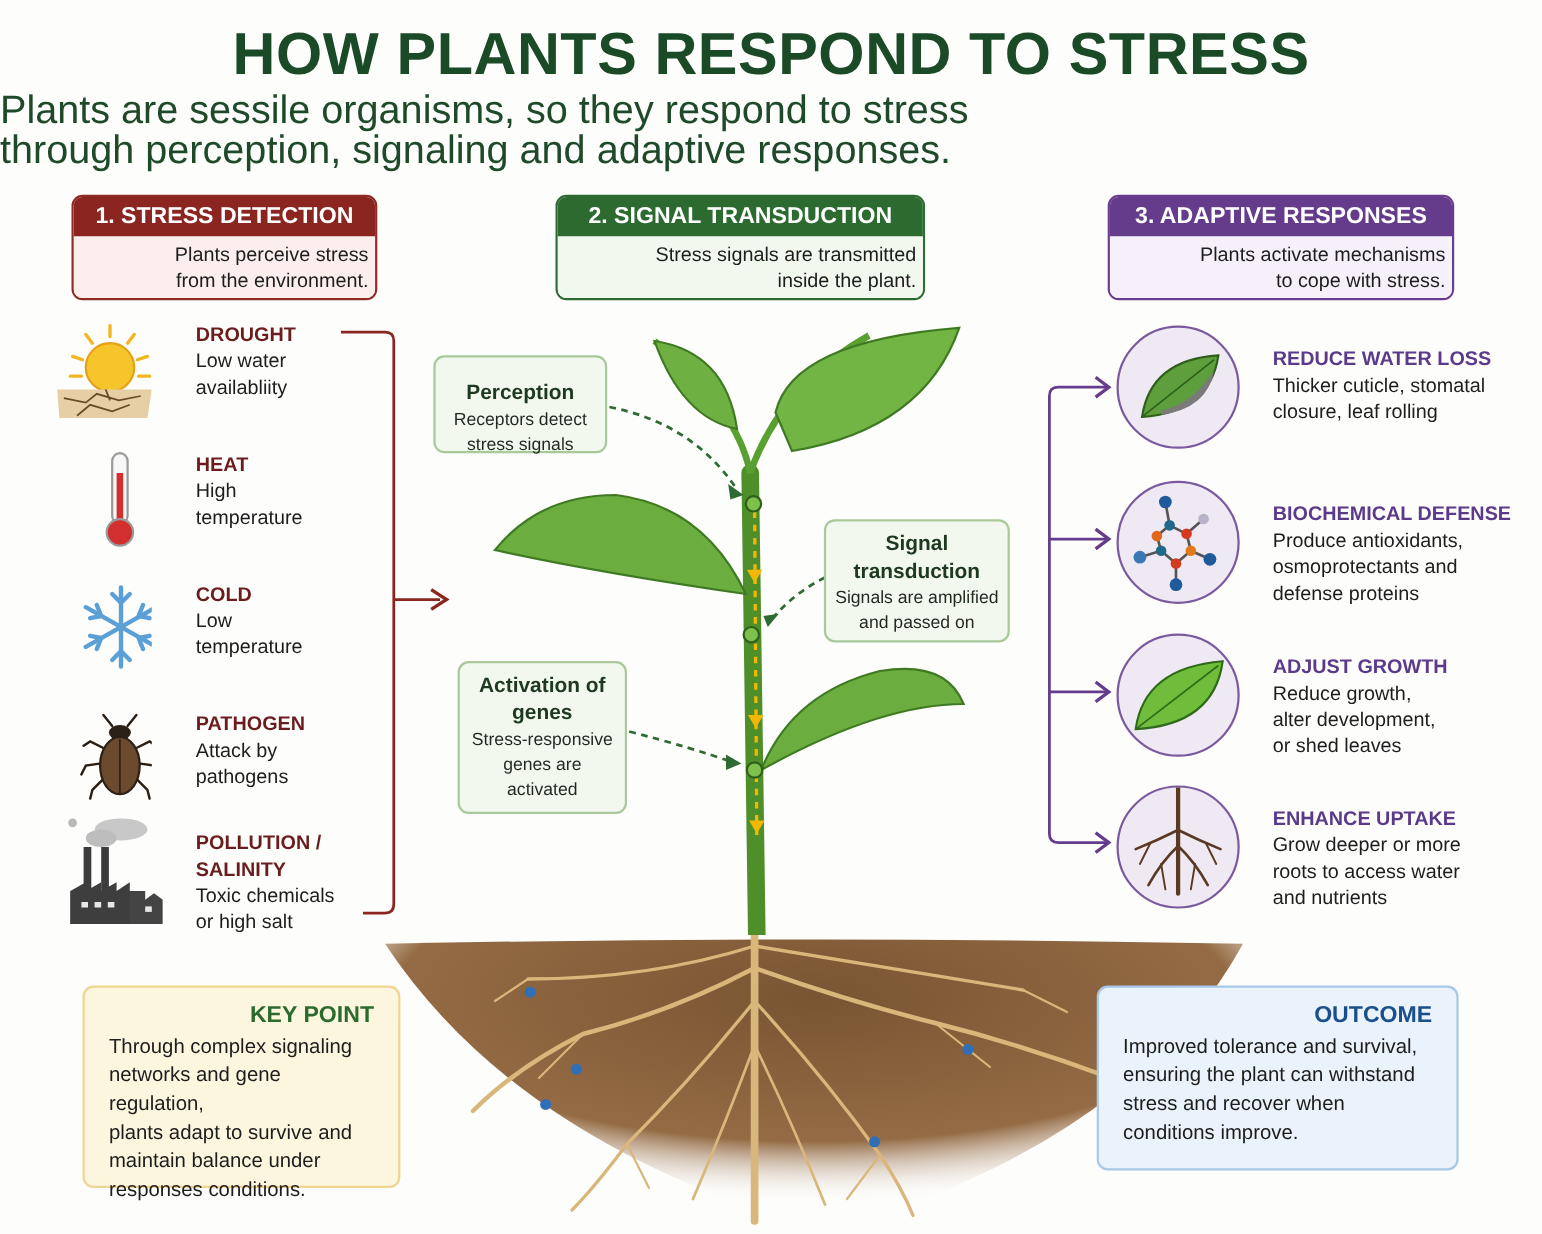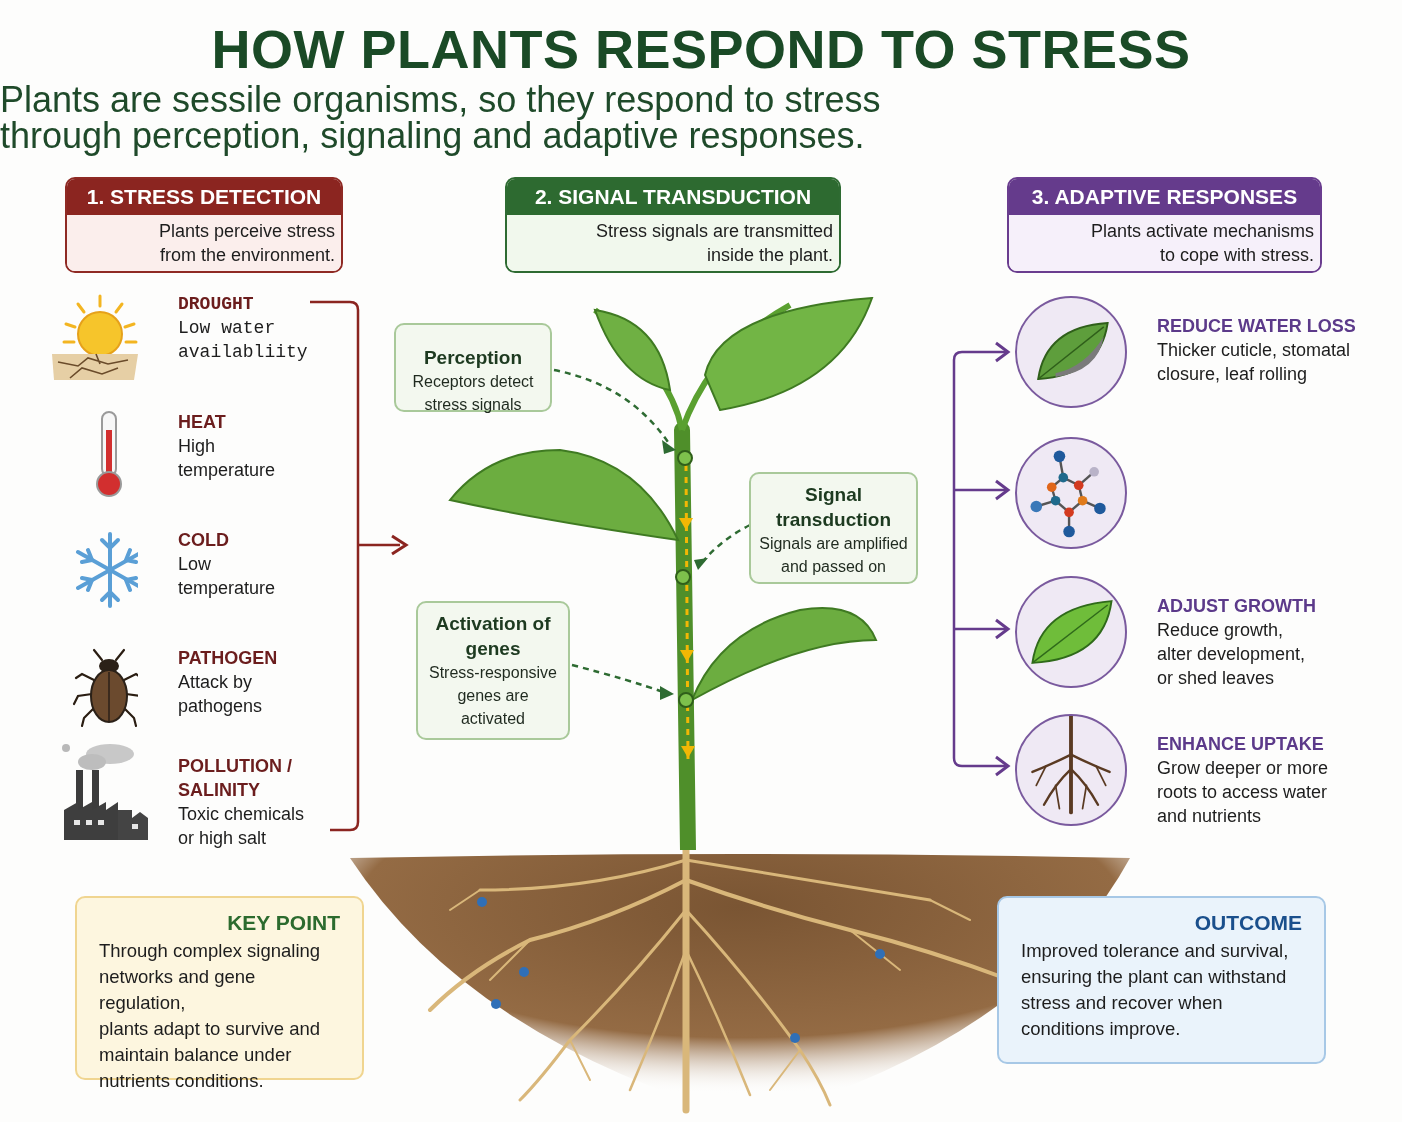--- a/index.html
+++ b/index.html
@@ -72,21 +72,21 @@
   </div>
 </div>
 <div id="card3" class="abs step-card">
   <div class="step-head">3. ADAPTIVE RESPONSES</div>
   <div class="step-body">
     <div>Plants activate mechanisms</div>
     <div>to cope with stress.</div>
   </div>
 </div>
 
-<div class="abs stress-item" style="top:292px;font-family:Liberation Mono, monospace;">
+<div class="abs stress-item" style="top:292px;">
   <svg class="stress-icon" viewBox="0 0 90 90">
     <g stroke="#f3b521" stroke-width="3" stroke-linecap="round">
       <line x1="52" y1="4" x2="52" y2="14"></line>
         <line x1="30" y1="12" x2="36" y2="20"></line>
         <line x1="74" y1="12" x2="68" y2="20"></line>
       <line x1="18" y1="32" x2="27" y2="35"></line>
         <line x1="86" y1="32" x2="77" y2="35"></line>
       <line x1="16" y1="50" x2="26" y2="50"></line>
         <line x1="88" y1="50" x2="78" y2="50"></line>
     </g>
@@ -313,20 +313,26 @@
         <circle cx="54" cy="96" r="6" fill="#1f5a9c"></circle>
         <circle cx="20" cy="70" r="6" fill="#3a78b8"></circle>
       <circle cx="48" cy="40" r="5" fill="#1f6a8c"></circle>
         <circle cx="64" cy="48" r="5" fill="#d33a1f"></circle>
         <circle cx="68" cy="64" r="5" fill="#e07a1a"></circle>
       <circle cx="54" cy="76" r="5" fill="#d33a1f"></circle>
         <circle cx="40" cy="64" r="5" fill="#1f6a8c"></circle>
         <circle cx="36" cy="50" r="5" fill="#e0661a"></circle>
     </svg>
   </div>
+  <div class="resp-text">
+    <div class="resp-label">BIOCHEMICAL DEFENSE</div>
+    <div>Produce antioxidants,</div>
+    <div>osmoprotectants and</div>
+    <div>defense proteins</div>
+  </div>
 </div>
 
 <div class="abs resp-item" style="top:576px;">
   <div class="resp-circle">
     <svg viewBox="0 0 112 112" width="108" height="108">
       <path d="M16 88 Q24 30 98 24 Q90 84 16 88 Z" fill="#6fbd3a" stroke="#2f6a1a" stroke-width="2"></path>
       <path d="M16 88 L94 28" stroke="#2f6a1a" stroke-width="1.5"></path>
     </svg>
   </div>
   <div class="resp-text">
@@ -355,21 +361,21 @@
     <div>and nutrients</div>
   </div>
 </div>
 
 <div id="keypoint" class="abs info-box">
   <div class="ih">KEY POINT</div>
   <div>Through complex signaling</div>
   <div>networks and gene regulation,</div>
   <div>plants adapt to survive and</div>
   <div>maintain balance under</div>
-  <div>nutrients conditions.</div>
+  <div>responses conditions.</div>
 </div>
 
 <div id="outcome" class="abs info-box">
   <div class="ih">OUTCOME</div>
   <div>Improved tolerance and survival,</div>
   <div>ensuring the plant can withstand</div>
   <div>stress and recover when</div>
   <div>conditions improve.</div>
 </div>
 

